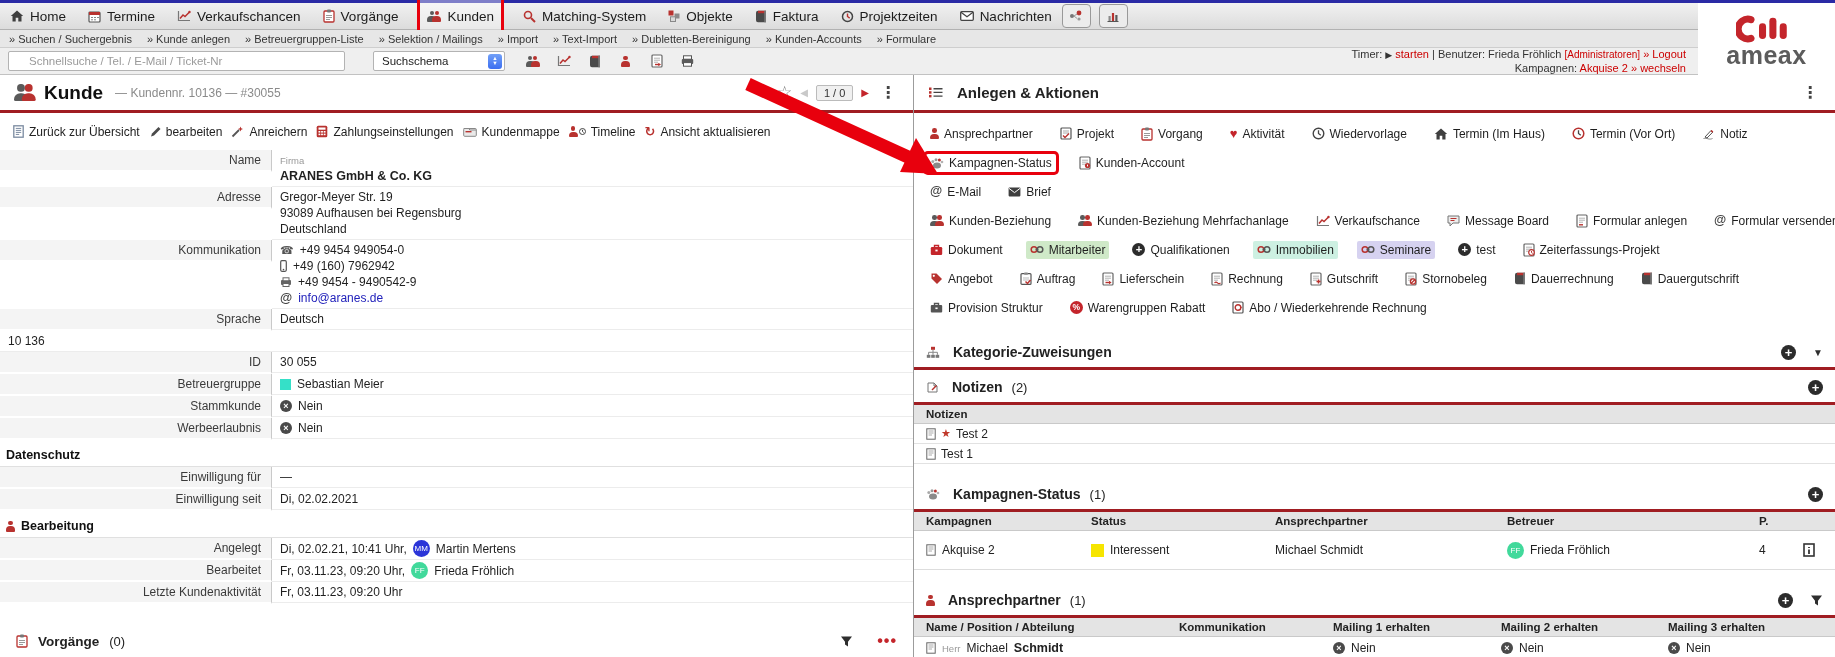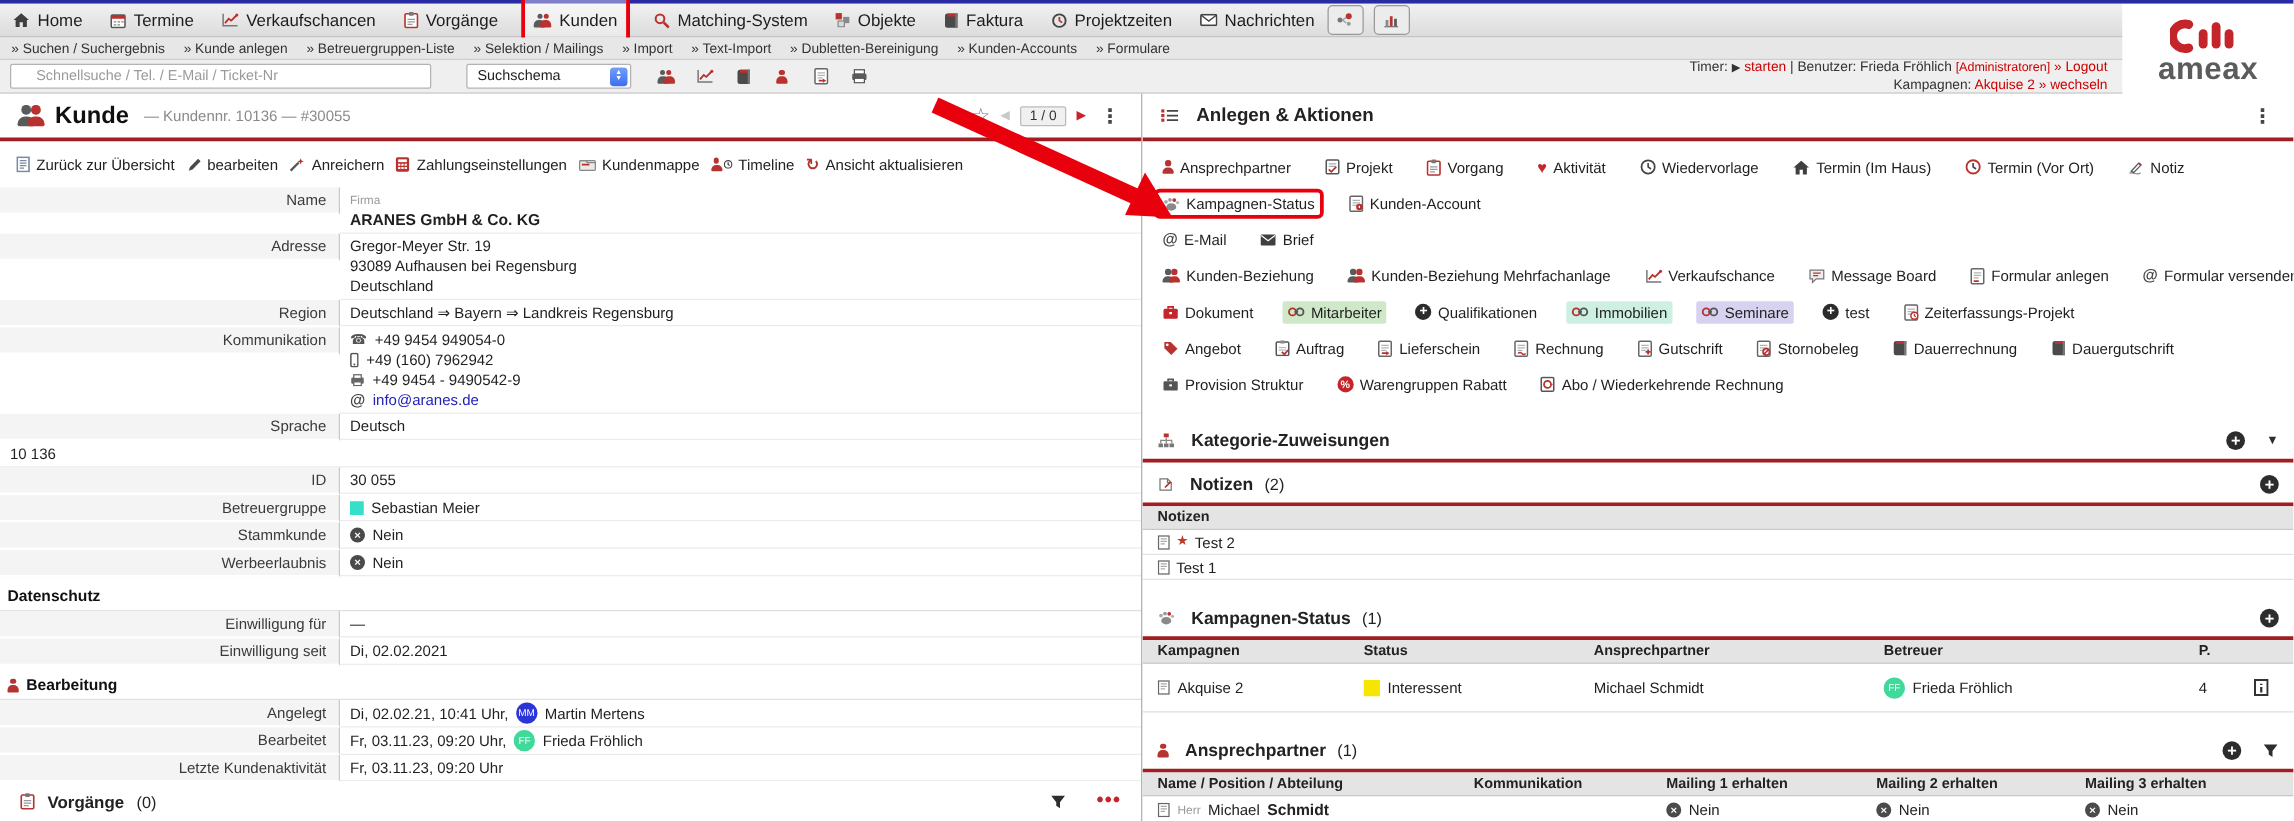--- a/index.html
+++ b/index.html
@@ -429,28 +429,20 @@
             </div>
             <div class="fline">
               <span>93089 Aufhausen bei Regensburg</span>
             </div>
             <div class="fline">
               <span>Deutschland</span>
             </div>
           </div>
         </div>
         <div class="frow">
-          <div class="flabel">Region</div>
-          <div class="fvalue">
-            <div class="fline">
-              <span>Deutschland ⇒ Bayern ⇒ Landkreis Regensburg</span>
-            </div>
-          </div>
-        </div>
-        <div class="frow">
           <div class="flabel">Kommunikation</div>
           <div class="fvalue">
             <div class="fline">
               <span class="ic">
                 <span style="color:#555;font-size:11px">☎</span>
               </span>
               <span>+49 9454 949054-0</span>
             </div>
             <div class="fline">
               <span class="ic">

